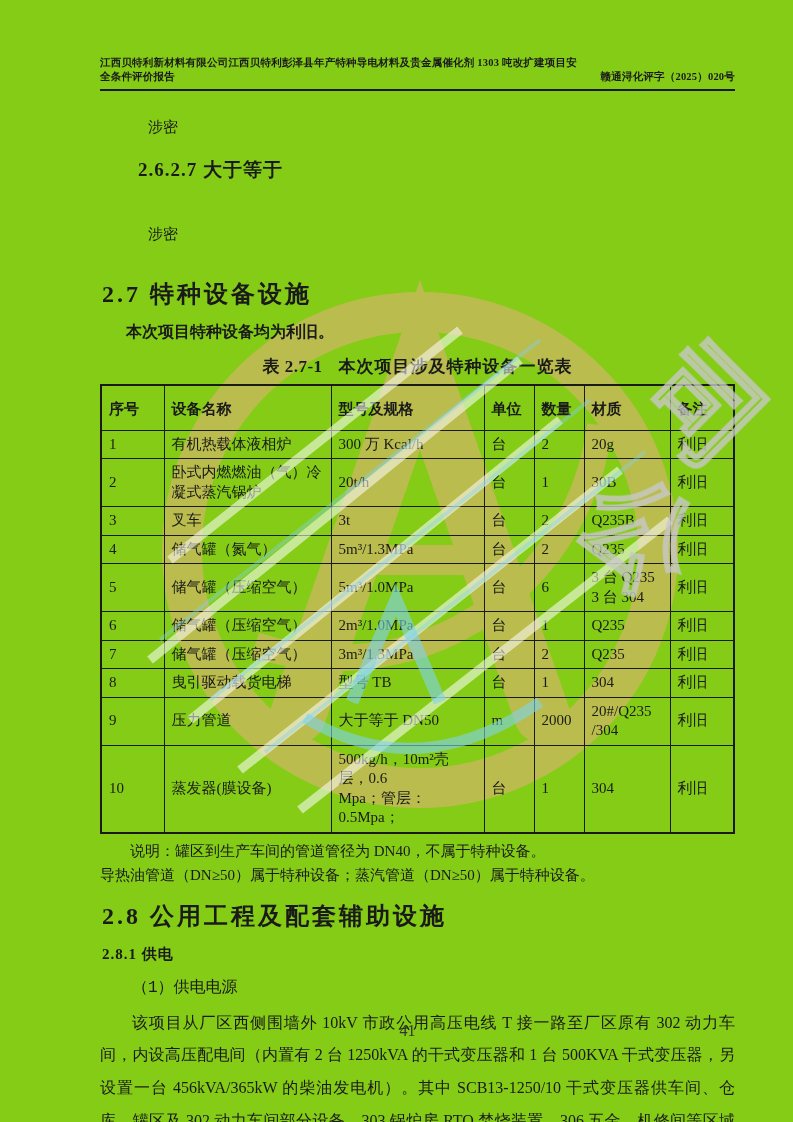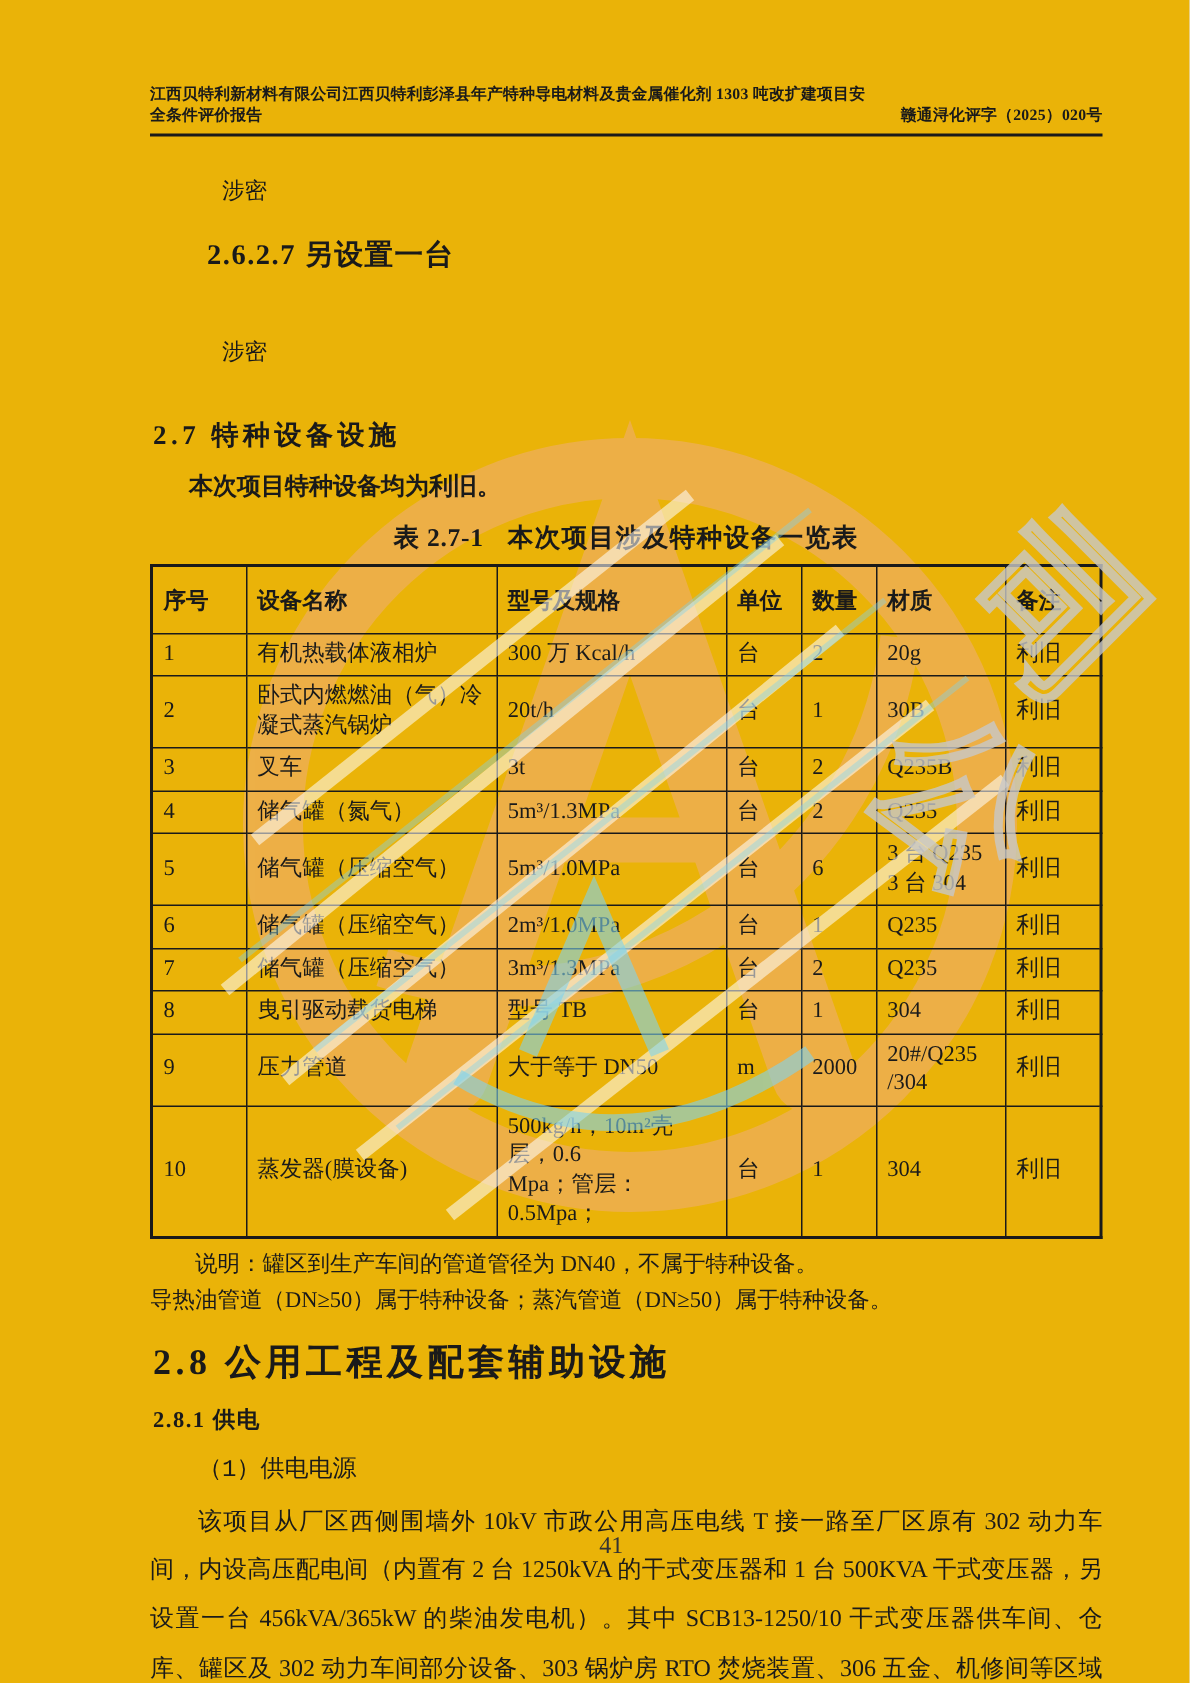--- a/index.html
+++ b/index.html
@@ -1,40 +1,40 @@
 <!DOCTYPE html>
 <html><head>
 <meta charset="utf-8">
 <style>
   html,body{margin:0;padding:0;background:#e8e8e8;}
   .page{
     position:relative;
     width:793px;height:1122px;
     margin:0 auto;
-    background:#eab308;
+    background:#84cc16;
     font-family:"Liberation Serif","DejaVu Serif",serif;
     color:#1a1a1a;
     overflow:hidden;
   }
   .wm{position:absolute;inset:0;pointer-events:none;}
   .wm-back{z-index:0;}
   .wm-front{z-index:2;}
   .content{position:relative;z-index:1;padding:56px 58px 0 100px;}
 
   .doc-header{
     display:flex;justify-content:space-between;align-items:flex-end;
     font-size:10.5px;font-weight:bold;letter-spacing:0.2px;
     border-bottom:2px solid #1a1a1a;padding-bottom:5px;
   }
   .doc-header .hr-right{white-space:nowrap;margin-left:14px;}
 
   .classified{margin:27px 0 0 48px;font-size:15px;}
   .classified.second{margin-top:42px;}
   .h-2627{margin:20px 0 0 38px;font-size:19px;font-weight:bold;letter-spacing:1px;}
-  .h-27{margin:34px 0 0 2px;font-size:18px;font-weight:bold;letter-spacing:3px;}
+  .h-27{margin:34px 0 0 2px;font-size:24px;font-weight:bold;letter-spacing:3px;}
   .p-27{margin:12px 0 0 26px;font-size:16px;font-weight:bold;}
   .table-title{margin:12px 0 6px 0;text-align:center;font-size:17px;font-weight:bold;letter-spacing:1px;}
   .table-title .tno{margin-right:16px;letter-spacing:0.5px;}
 
   table.equip{
     border-collapse:collapse;table-layout:fixed;
     width:633px;font-size:15px;
   }
   table.equip th,table.equip td{
     border:1.5px solid #1a1a1a;
@@ -75,21 +75,21 @@
 
   <div class="content">
 
     <div class="doc-header">
       <span class="hr-left">江西贝特利新材料有限公司江西贝特利彭泽县年产特种导电材料及贵金属催化剂 1303 吨改扩建项目安全条件评价报告</span>
       <span class="hr-right">赣通浔化评字（2025）020号</span>
     </div>
 
     <div class="classified">涉密</div>
 
-    <div class="h-2627">2.6.2.7 另设置一台</div>
+    <div class="h-2627">2.6.2.7 大于等于</div>
 
     <div class="classified second">涉密</div>
 
     <div class="h-27">2.7 特种设备设施</div>
 
     <div class="p-27">本次项目特种设备均为利旧。</div>
 
     <div class="table-title">
       <span class="tno">表 2.7-1</span><span>本次项目涉及特种设备一览表</span>
     </div>

